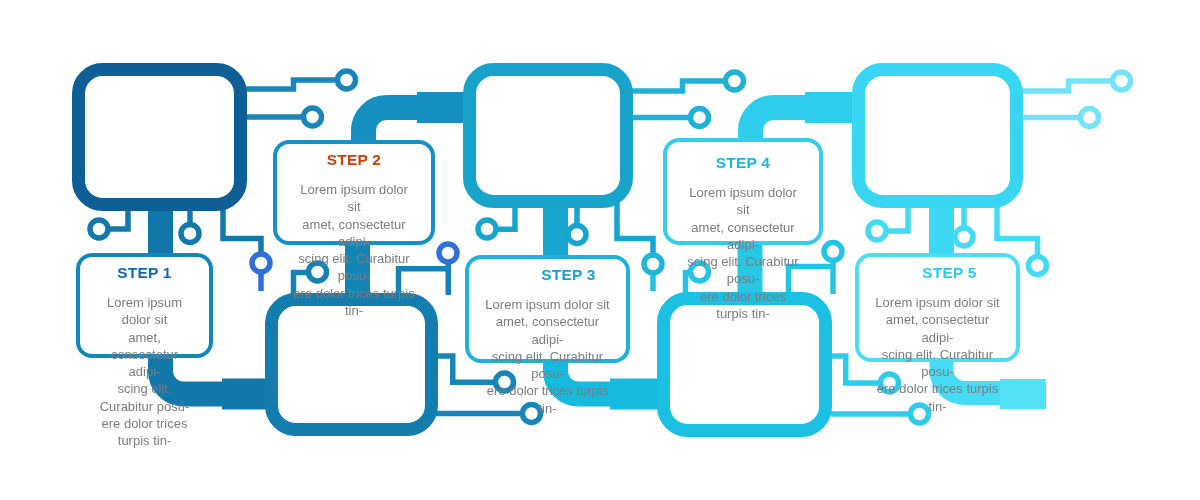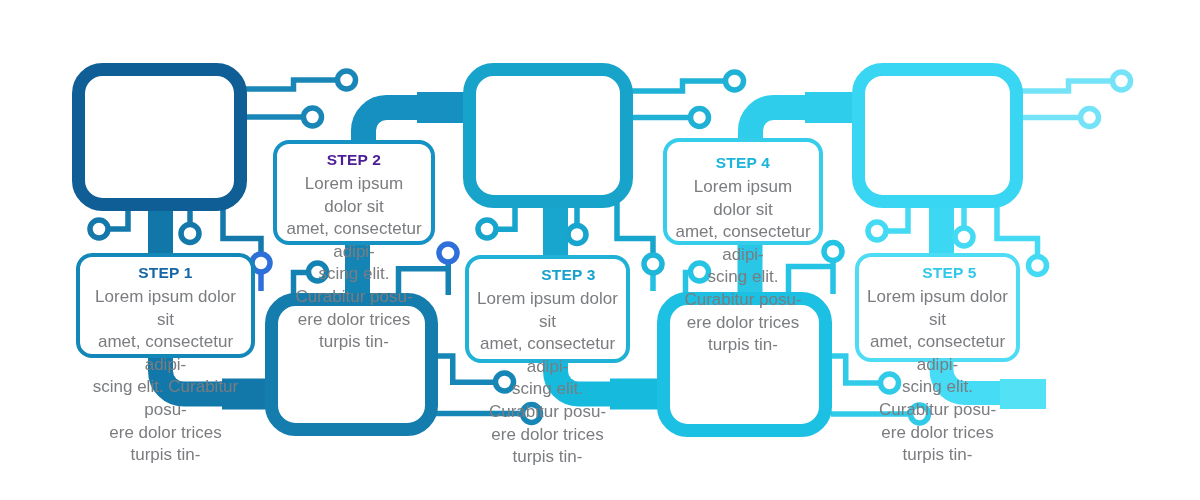--- a/index.html
+++ b/index.html
@@ -20,27 +20,27 @@
     text-align:center;
   }
   .step-title{
     margin:7px 0 1px 0;
     font-size:15.5px;
     font-weight:bold;
     letter-spacing:0.2px;
     color:#1566a7;
   }
   .step-body{
-    margin:4px;padding:0 4px;
-    font-size:17px;
+    margin:12px;padding:0 4px;
+    font-size:13px;
     line-height:1.33;
     color:#7a7c7f;
     white-space:pre-line;
   }
-  .card-1{left:76px;top:253px;width:179px;height:105px;}
+  .card-1{left:76px;top:253px;width:137px;height:105px;}
   .card-2{left:273px;top:140px;width:162px;height:105px;}
   .card-3{left:465px;top:255px;width:165px;height:108px;}
   .card-4{left:663px;top:138px;width:160px;height:107px;}
   .card-5{left:855px;top:253px;width:165px;height:109px;}
 </style>
 </head>
 <body>
 
 <div class="stage">
 
@@ -159,21 +159,21 @@
 
   <div class="step-card card-1" style="border-color: rgb(20, 135, 185);">
     <div class="step-title" style="color: rgb(21, 102, 167);">STEP 1</div>
     <p class="step-body">Lorem ipsum dolor sit
 amet, consectetur adipi-
 scing elit. Curabitur posu-
 ere dolor trices turpis tin-</p>
   </div>
 
   <div class="step-card card-2" style="border-color: rgb(22, 145, 195);">
-    <div class="step-title" style="color: #4c1d95;">STEP 2</div>
+    <div class="step-title" style="color: #c2410c;">STEP 2</div>
     <p class="step-body">Lorem ipsum dolor sit
 amet, consectetur adipi-
 scing elit. Curabitur posu-
 ere dolor trices turpis tin-</p>
   </div>
 
   <div class="step-card card-3" style="border-color: rgb(31, 178, 214);">
     <div class="step-title" style="color: rgb(22, 162, 205); padding-left: 42px;">STEP 3</div>
     <p class="step-body">Lorem ipsum dolor sit
 amet, consectetur adipi-

